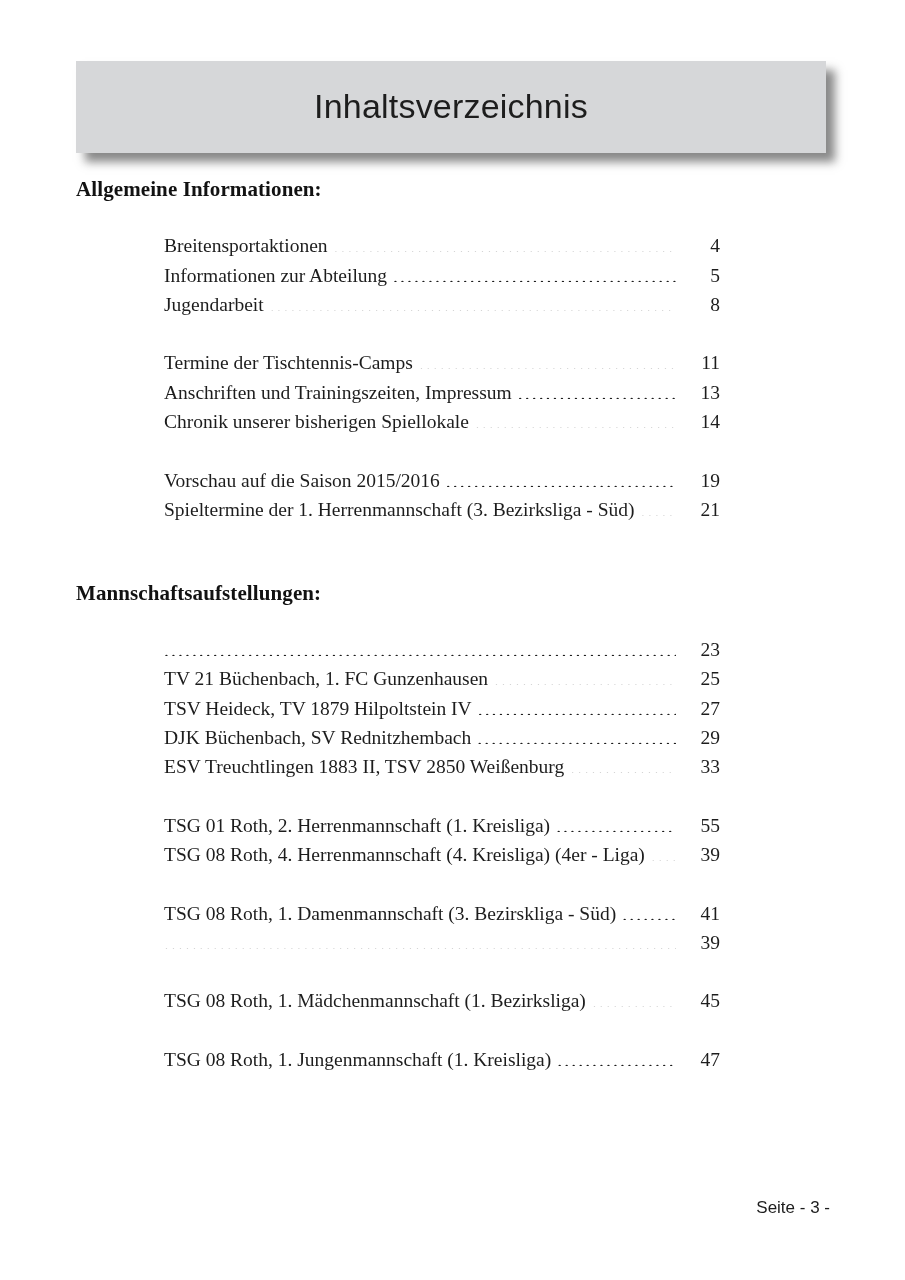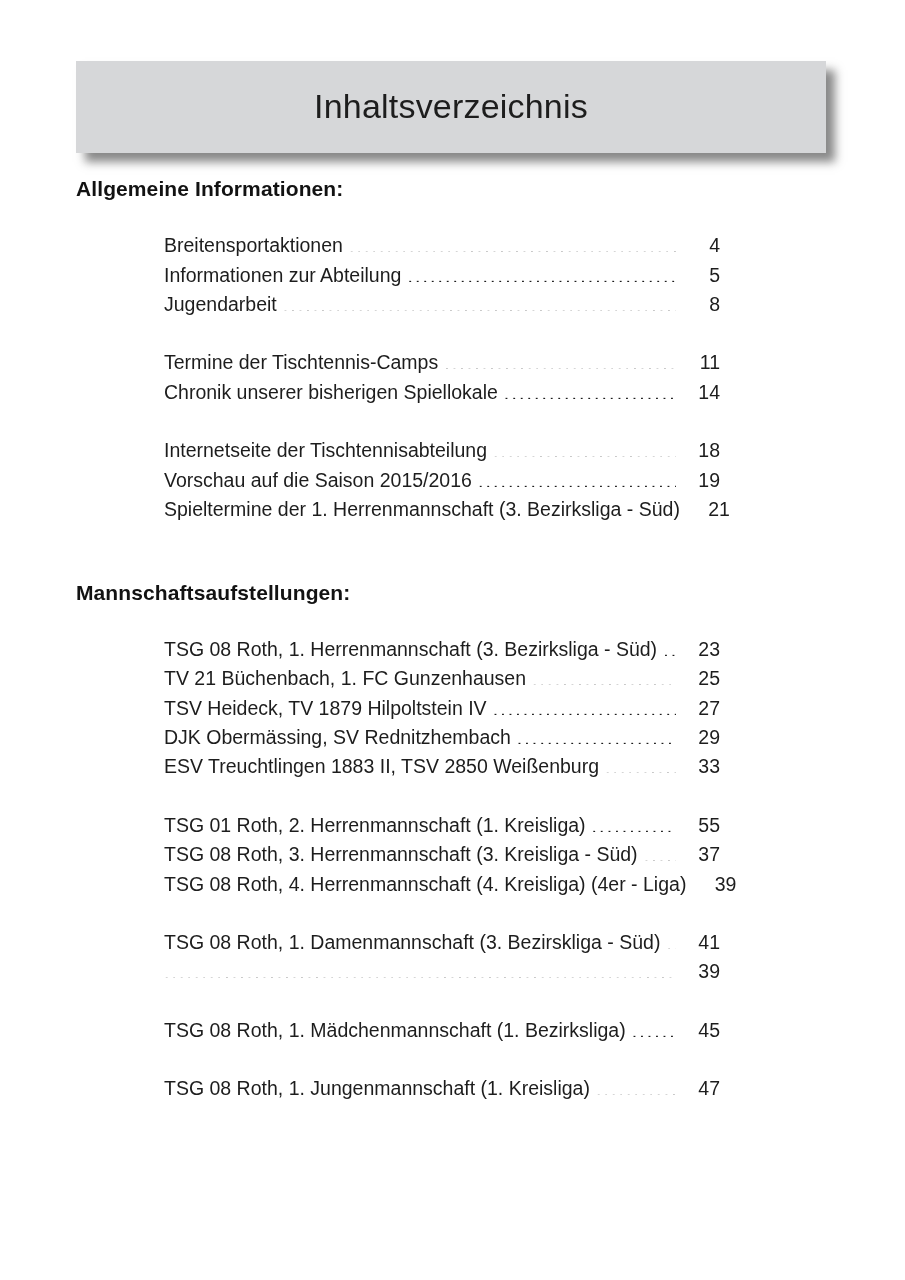--- a/index.html
+++ b/index.html
@@ -46,20 +46,21 @@
     color: #1d1d1d;
     line-height: 1;
   }
 
   
   .content {
     position: absolute;
     left: 0;
     top: 176px;
     width: 795px;
+    font-family: Liberation Serif, serif;
   }
 
   .section-heading {
     margin: 0 0 0 76px;
     font-size: 21px;
     font-weight: bold;
     letter-spacing: 0.1px;
     color: #121212;
     line-height: 1.25;
   }
@@ -151,86 +152,80 @@
         </li>
       </ul>
       <div class="gap-sm"></div>
       <ul class="entry-group">
         <li class="toc-entry">
           <span class="entry-title">Termine der Tischtennis-Camps</span>
           <span class="entry-leader"></span>
           <span class="entry-page">11</span>
         </li>
         <li class="toc-entry">
+          <span class="entry-title">Anschriften und Trainingszeiten, Impressum</span>
+          <span class="entry-leader"></span>
+          <span class="entry-page">13</span>
+        </li>
+        <li class="toc-entry">
           <span class="entry-title">Chronik unserer bisherigen Spiellokale</span>
           <span class="entry-leader"></span>
           <span class="entry-page">14</span>
         </li>
       </ul>
       <div class="gap-sm"></div>
       <ul class="entry-group">
-        <li class="toc-entry">
-          <span class="entry-title">Internetseite der Tischtennisabteilung</span>
-          <span class="entry-leader"></span>
-          <span class="entry-page">18</span>
-        </li>
         <li class="toc-entry">
           <span class="entry-title">Vorschau auf die Saison 2015/2016</span>
           <span class="entry-leader"></span>
           <span class="entry-page">19</span>
         </li>
         <li class="toc-entry">
           <span class="entry-title">Spieltermine der 1. Herrenmannschaft (3. Bezirksliga - Süd)</span>
           <span class="entry-leader"></span>
           <span class="entry-page">21</span>
         </li>
       </ul>
       <div class="gap-section"></div>
       <div class="section-heading">Mannschaftsaufstellungen:</div>
       <div class="gap-sm"></div>
       <ul class="entry-group">
         <li class="toc-entry">
-          <span class="entry-title">TSG 08 Roth, 1. Herrenmannschaft (3. Bezirksliga - Süd)</span>
           <span class="entry-leader"></span>
           <span class="entry-page">23</span>
         </li>
         <li class="toc-entry">
           <span class="entry-title">TV 21 Büchenbach, 1. FC Gunzenhausen</span>
           <span class="entry-leader"></span>
           <span class="entry-page">25</span>
         </li>
         <li class="toc-entry">
           <span class="entry-title">TSV Heideck, TV 1879 Hilpoltstein IV</span>
           <span class="entry-leader"></span>
           <span class="entry-page">27</span>
         </li>
         <li class="toc-entry">
-          <span class="entry-title">DJK Obermässing, SV Rednitzhembach</span>
+          <span class="entry-title">DJK Büchenbach, SV Rednitzhembach</span>
           <span class="entry-leader"></span>
           <span class="entry-page">29</span>
         </li>
         <li class="toc-entry">
           <span class="entry-title">ESV Treuchtlingen 1883 II, TSV 2850 Weißenburg</span>
           <span class="entry-leader"></span>
           <span class="entry-page">33</span>
         </li>
       </ul>
       <div class="gap-sm"></div>
       <ul class="entry-group">
         <li class="toc-entry">
           <span class="entry-title">TSG 01 Roth, 2. Herrenmannschaft (1. Kreisliga)</span>
           <span class="entry-leader"></span>
           <span class="entry-page">55</span>
         </li>
         <li class="toc-entry">
-          <span class="entry-title">TSG 08 Roth, 3. Herrenmannschaft (3. Kreisliga - Süd)</span>
-          <span class="entry-leader"></span>
-          <span class="entry-page">37</span>
-        </li>
-        <li class="toc-entry">
           <span class="entry-title">TSG 08 Roth, 4. Herrenmannschaft (4. Kreisliga) (4er - Liga)</span>
           <span class="entry-leader"></span>
           <span class="entry-page">39</span>
         </li>
       </ul>
       <div class="gap-sm"></div>
       <ul class="entry-group">
         <li class="toc-entry">
           <span class="entry-title">TSG 08 Roth, 1. Damenmannschaft (3. Bezirskliga - Süd)</span>
           <span class="entry-leader"></span>
@@ -252,14 +247,15 @@
       <div class="gap-sm"></div>
       <ul class="entry-group">
         <li class="toc-entry">
           <span class="entry-title">TSG 08 Roth, 1. Jungenmannschaft (1. Kreisliga)</span>
           <span class="entry-leader"></span>
           <span class="entry-page">47</span>
         </li>
       </ul>
     </div>
 
+  <div class="footer">Seite - 3 -</div>
 
 </div>
 
 </body></html>

